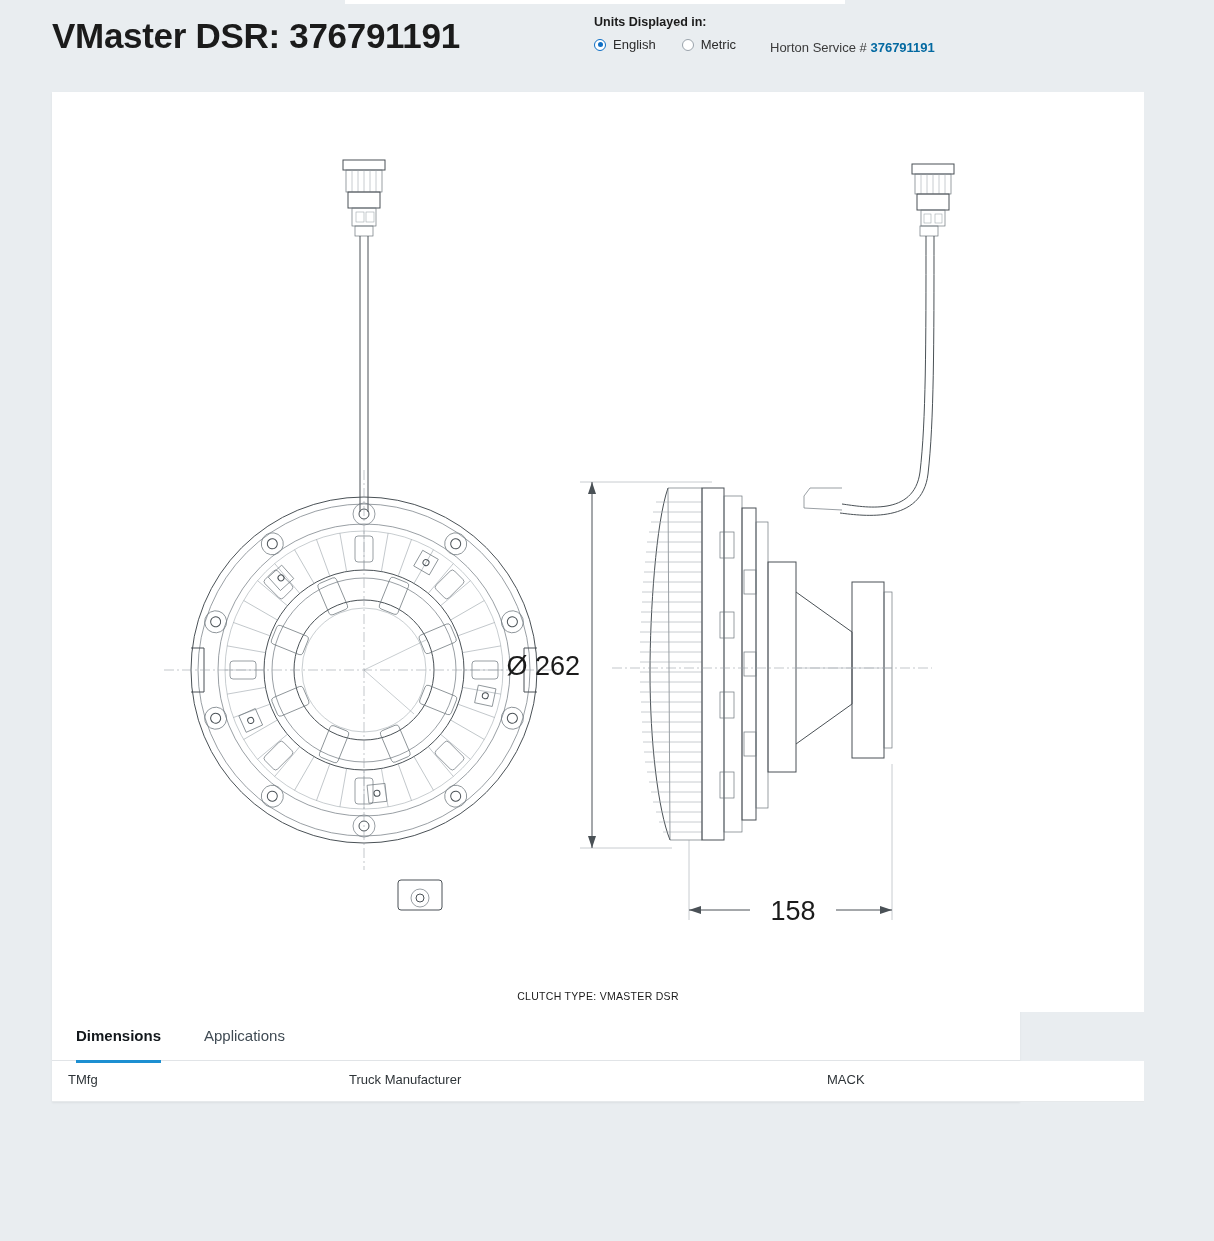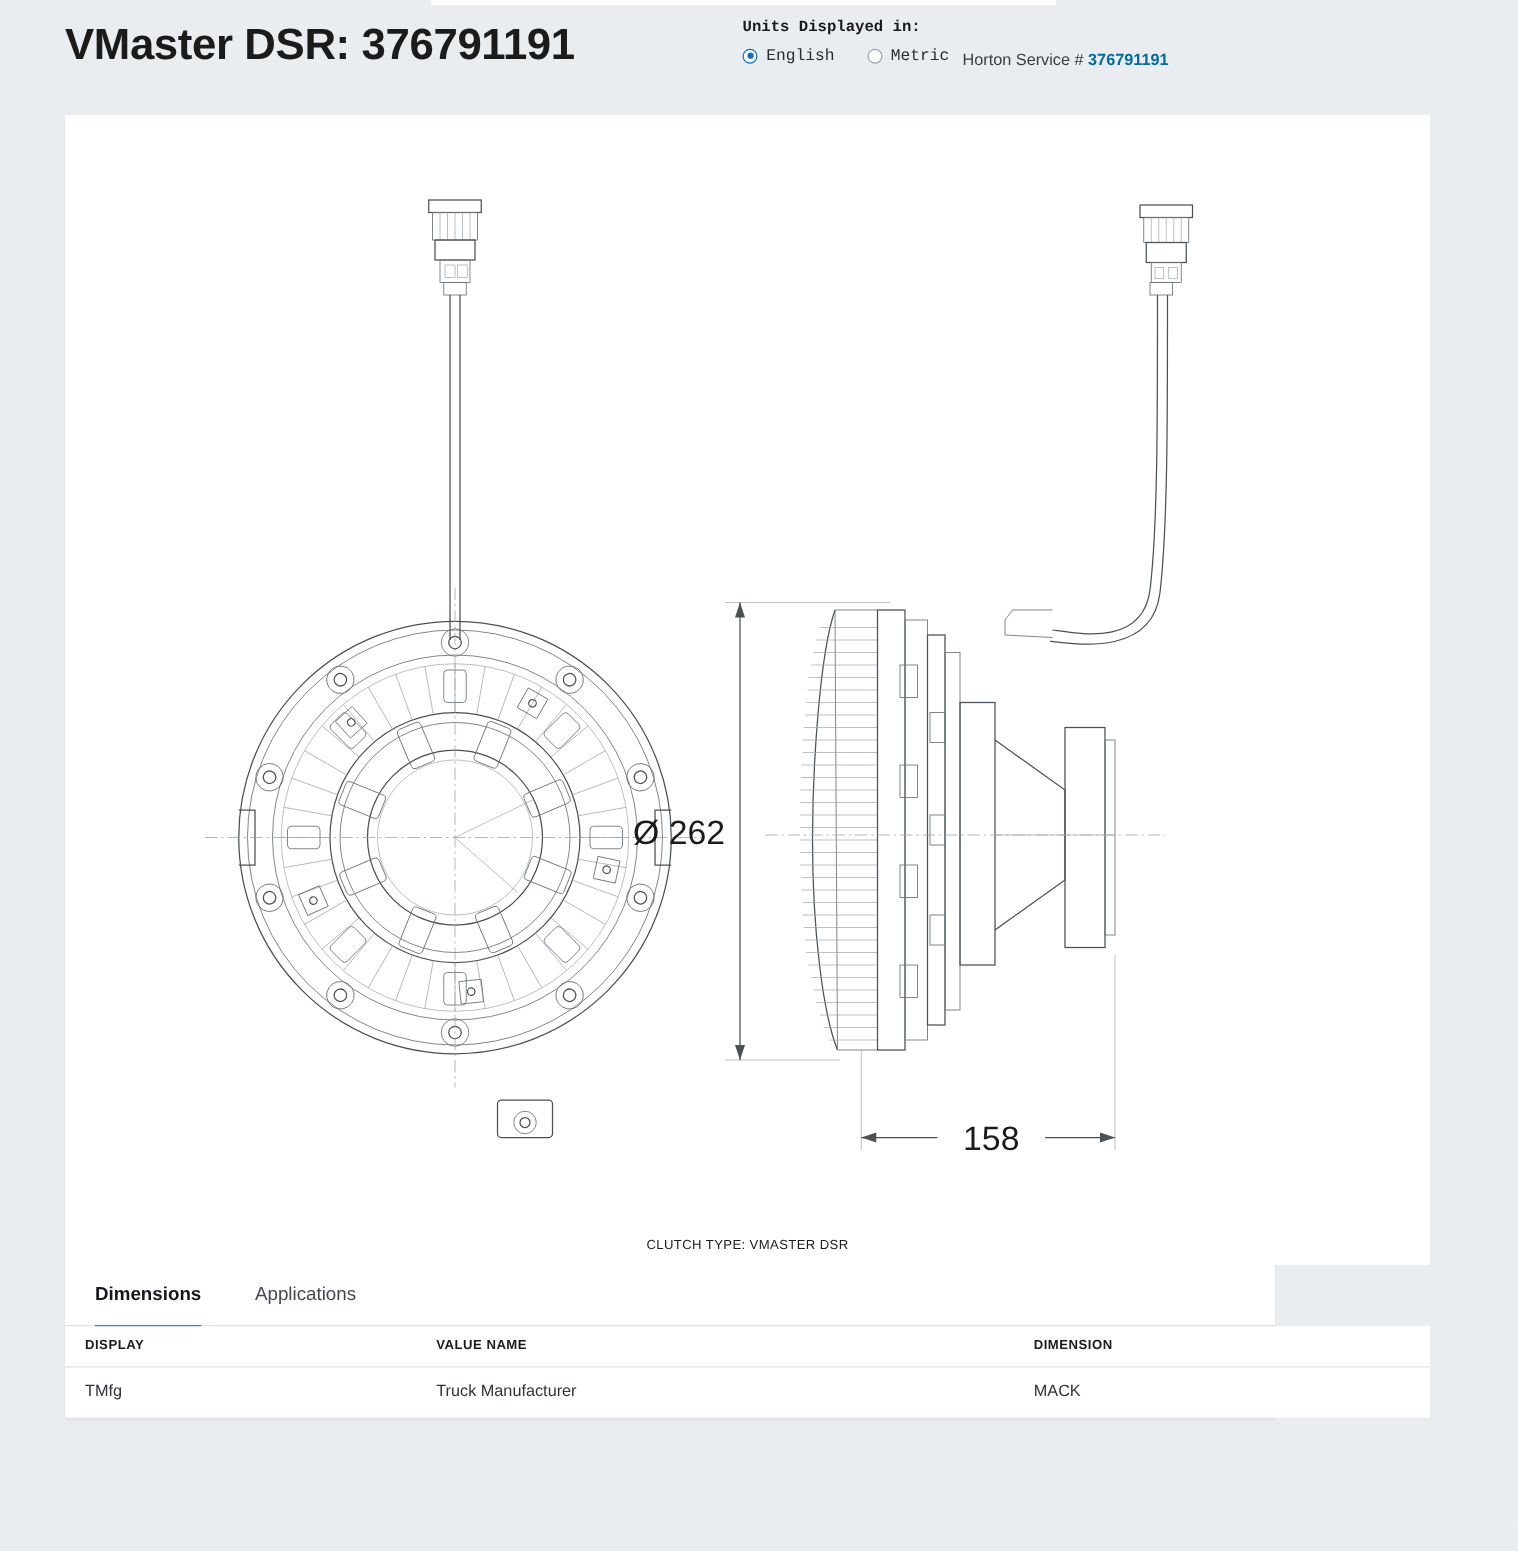--- a/index.html
+++ b/index.html
@@ -37,21 +37,20 @@
     font-size: 35px;
     font-weight: bold;
     color: #1b1b1b;
     letter-spacing: -0.3px;
     white-space: nowrap;
   }
   .units-block {
     position: absolute;
     left: 594px;
     top: 15px;
-    font-family: Liberation Mono, monospace;
   }
   .units-label {
     font-size: 12.5px;
     font-weight: bold;
     color: #1b1b1b;
     margin-bottom: 8px;
   }
   .units-row {
     display: flex;
     align-items: center;
@@ -506,25 +505,20 @@
 
     <div class="drawing-caption">CLUTCH TYPE: VMASTER DSR</div>
   </div>
 
   <div class="tabs">
     <div class="tab active" id="tab-dimensions">Dimensions</div>
     <div class="tab" id="tab-applications">Applications</div>
   </div>
 
   <div class="table">
-    <div class="thead">
-      <div class="th col1">DISPLAY</div>
-      <div class="th col2">VALUE NAME</div>
-      <div class="th col3">DIMENSION</div>
-    </div>
     <div class="trow">
       <div class="td col1">TMfg</div>
       <div class="td col2">Truck Manufacturer</div>
       <div class="td col3">MACK</div>
     </div>
   </div>
 
 </div>
 
 </body></html>

